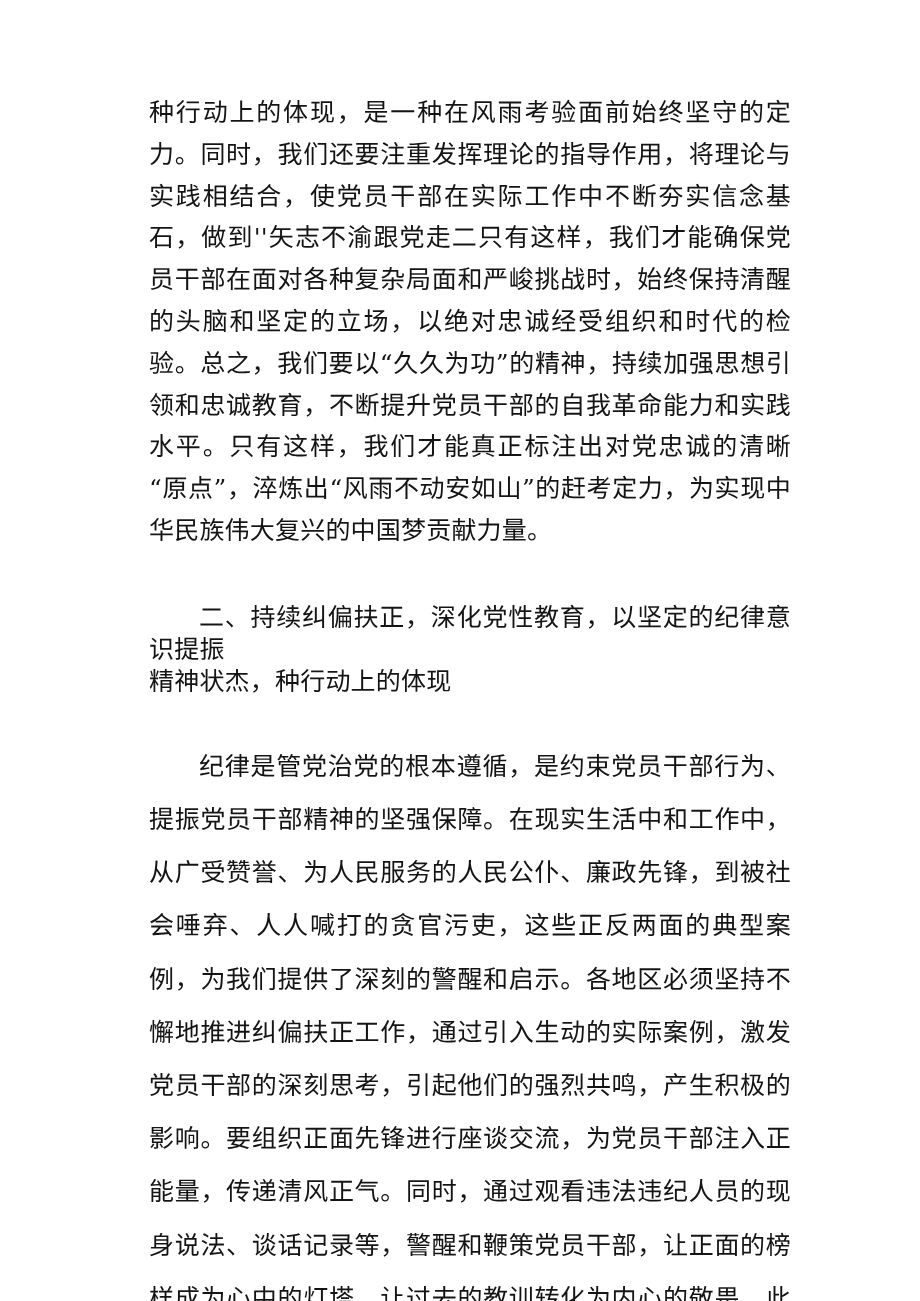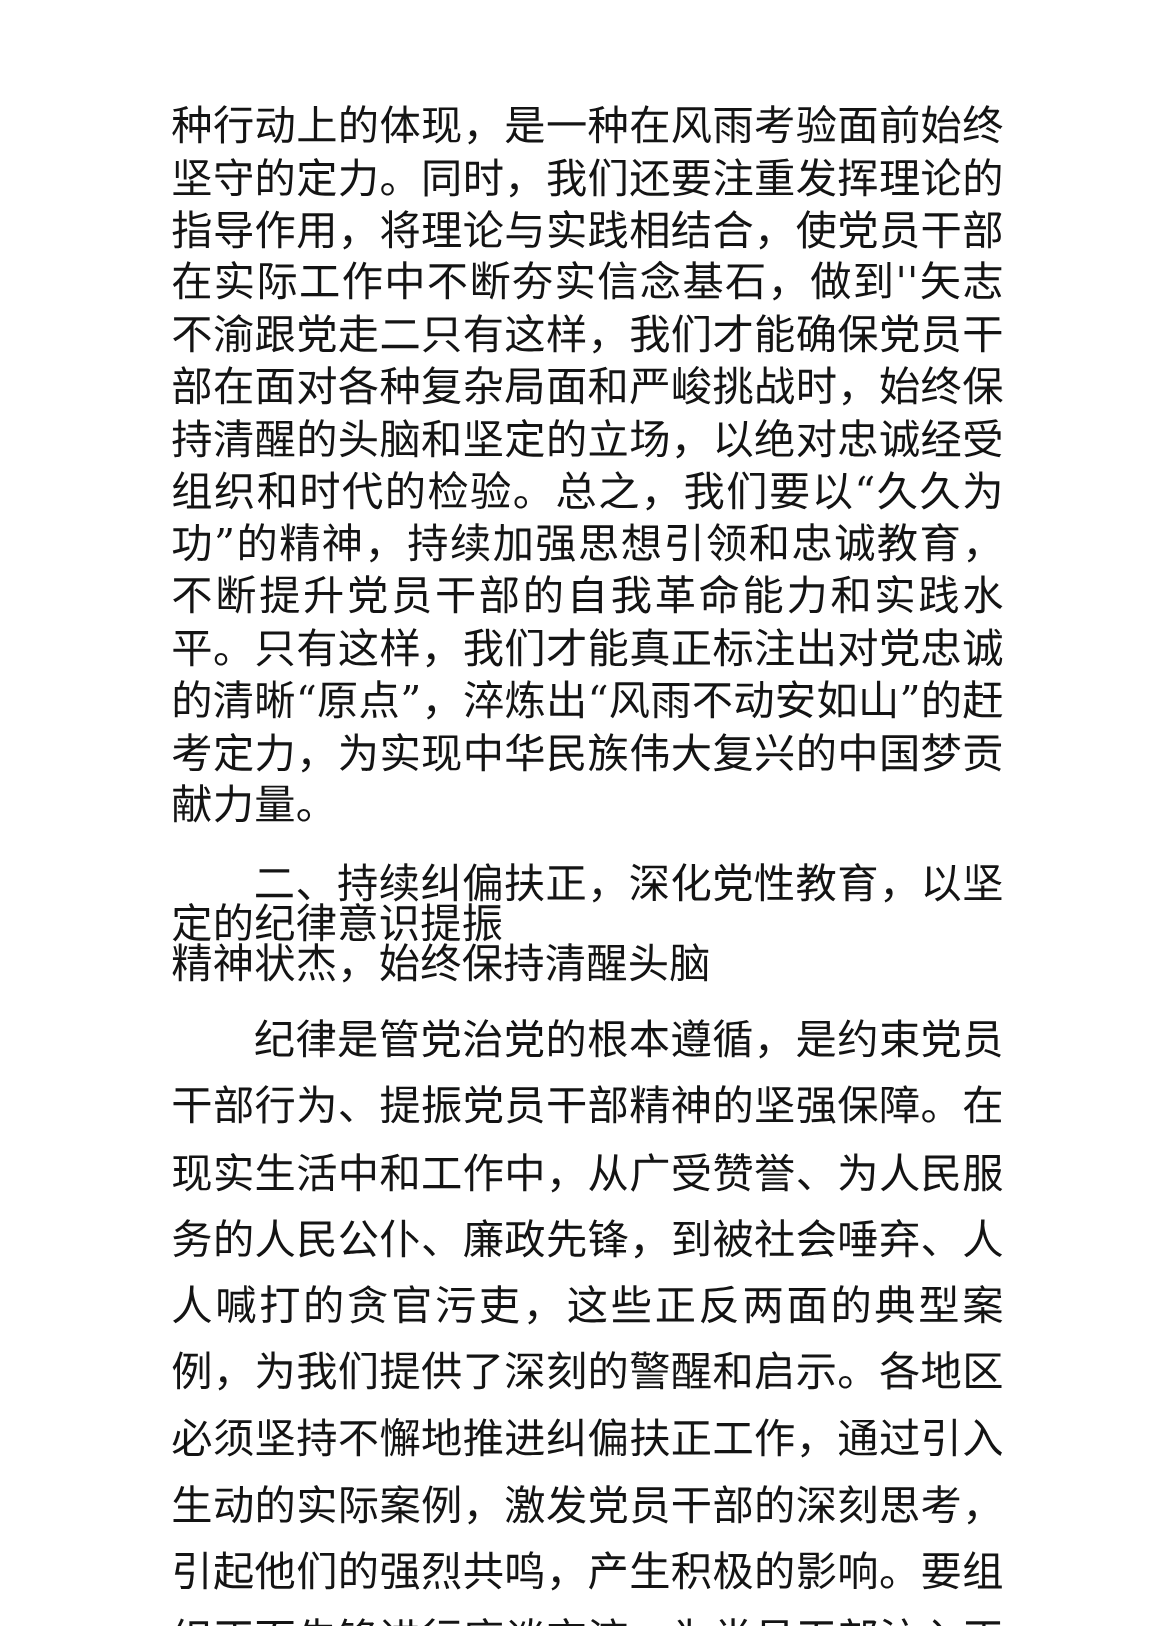--- a/index.html
+++ b/index.html
@@ -28,25 +28,25 @@
   
   .text-column {
     position: absolute;
     left: 133px;
     top: 76px;
     width: 674px;
   }
 
   
   .para {
-    margin: 4px;
+    margin: 16px;
     text-align: justify;
     text-align-last: left;
     text-justify: inter-character;
-    font-size: 33px;
+    font-size: 25px;
     letter-spacing: 0.2px;
     word-break: break-all;
     color: #141414;
   }
 
   
   .para-tight {
     line-height: 41.8px;
   }
 
@@ -79,20 +79,20 @@
 </head>
 <body>
 
 <div class="page">
   <div class="text-column">
 
     <p class="para para-tight">种行动上的体现，是一种在风雨考验面前始终坚守的定力。同时，我们还要注重发挥理论的指导作用，将理论与实践相结合，使党员干部在实际工作中不断夯实信念基石，做到''矢志不渝跟党走二只有这样，我们才能确保党员干部在面对各种复杂局面和严峻挑战时，始终保持清醒的头脑和坚定的立场，以绝对忠诚经受组织和时代的检验。总之，我们要以“久久为功”的精神，持续加强思想引领和忠诚教育，不断提升党员干部的自我革命能力和实践水平。只有这样，我们才能真正标注出对党忠诚的清晰“原点”，淬炼出“风雨不动安如山”的赶考定力，为实现中华民族伟大复兴的中国梦贡献力量。</p>
 
     <div class="gap-before-heading"></div>
 
-    <p class="para para-heading"><span>二、持续纠偏扶正，深化党性教育，以坚定的纪律意识提振</span><span class="heading-line-2">精神状杰，始终保持清醒头脑</span></p>
+    <p class="para para-heading"><span>二、持续纠偏扶正，深化党性教育，以坚定的纪律意识提振</span><span class="heading-line-2">精神状杰，种行动上的体现</span></p>
 
     <div class="gap-after-heading"></div>
 
     <p class="para para-loose indent">纪律是管党治党的根本遵循，是约束党员干部行为、提振党员干部精神的坚强保障。在现实生活中和工作中，从广受赞誉、为人民服务的人民公仆、廉政先锋，到被社会唾弃、人人喊打的贪官污吏，这些正反两面的典型案例，为我们提供了深刻的警醒和启示。各地区必须坚持不懈地推进纠偏扶正工作，通过引入生动的实际案例，激发党员干部的深刻思考，引起他们的强烈共鸣，产生积极的影响。要组织正面先锋进行座谈交流，为党员干部注入正能量，传递清风正气。同时，通过观看违法违纪人员的现身说法、谈话记录等，警醒和鞭策党员干部，让正面的榜样成为心中的灯塔，让过去的教训转化为内心的敬畏。此外，要加强常态化、集中性的纪律教育，为党员干部筑牢廉洁从政的思想防线，拉起慎微慎欲的警戒线。这样，才能真正绷直提振精神的“横轴”，引导党员干部修身齐家、明德立人、规范行为，始终保持清醒的赶考状态，为推动党和国家事业发展贡献力量。</p>
 
   </div>
 </div>
 
 </body></html>

